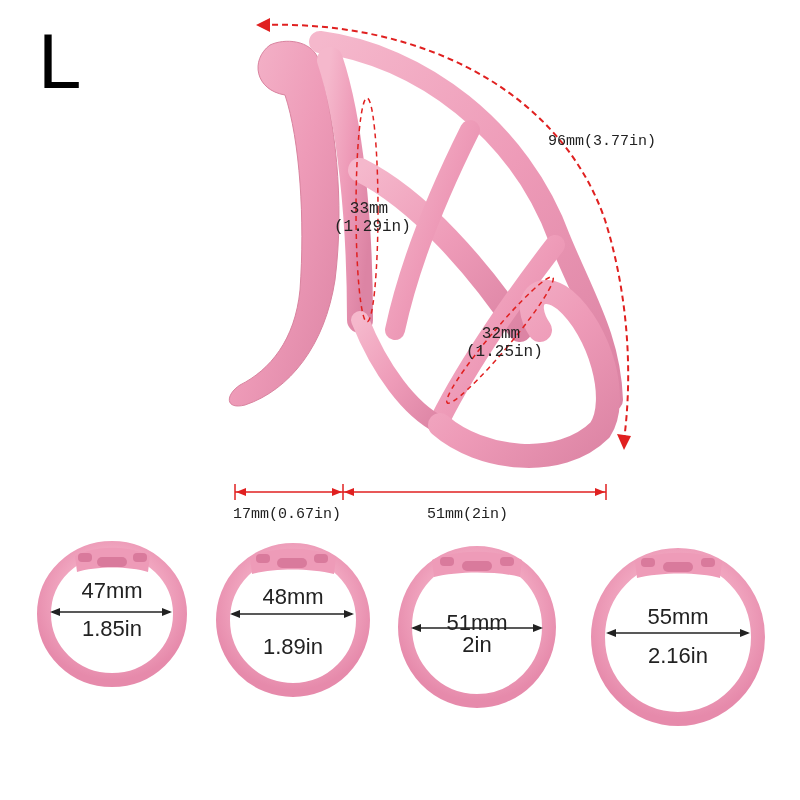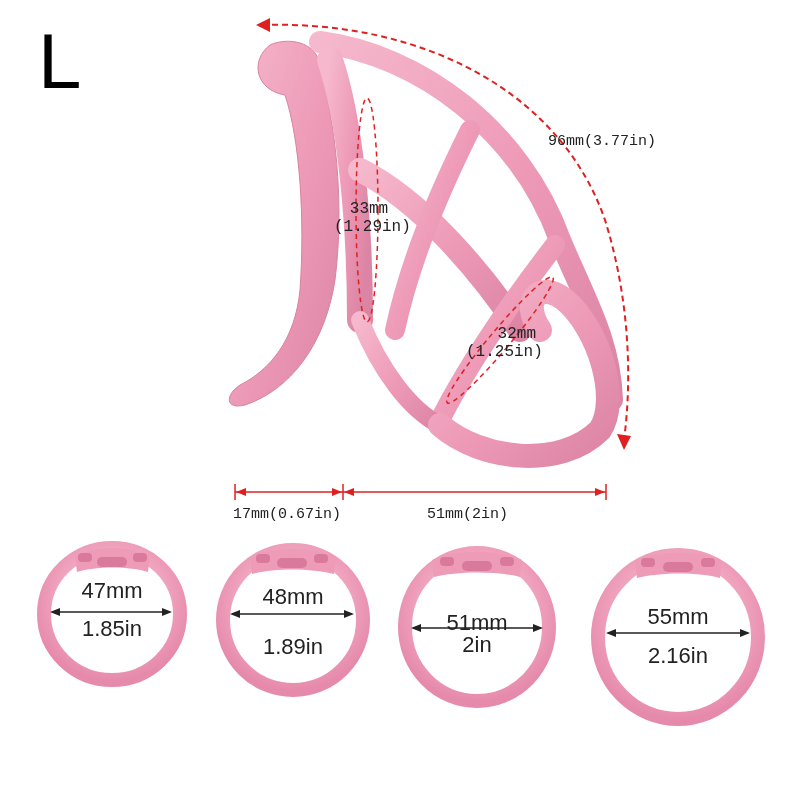--- a/index.html
+++ b/index.html
@@ -112,21 +112,21 @@
   </g>
 </svg>
 
 <div class="abs dim-text" style="left:548px; top:133px;">96mm(3.77in)</div>
 
 <div class="abs dim-text small" style="left:334px; top:200px; width:70px;">
   <div>33mm</div>
   <div>(1.29in)</div>
 </div>
 
-<div class="abs dim-text small" style="left:466px; top:325px; width:70px;text-align:right;">
+<div class="abs dim-text small" style="left:466px; top:325px; width:70px;">
   <div>32mm</div>
   <div>(1.25in)</div>
 </div>
 
 <div class="abs dim-text" style="left:233px; top:506px;">17mm(0.67in)</div>
 <div class="abs dim-text" style="left:427px; top:506px;text-align:right;">51mm(2in)</div>
 
 <div class="abs ring-text" style="left:62px; top:580px; width:100px;">47mm</div>
 <div class="abs ring-text" style="left:62px; top:618px; width:100px;">1.85in</div>
 

